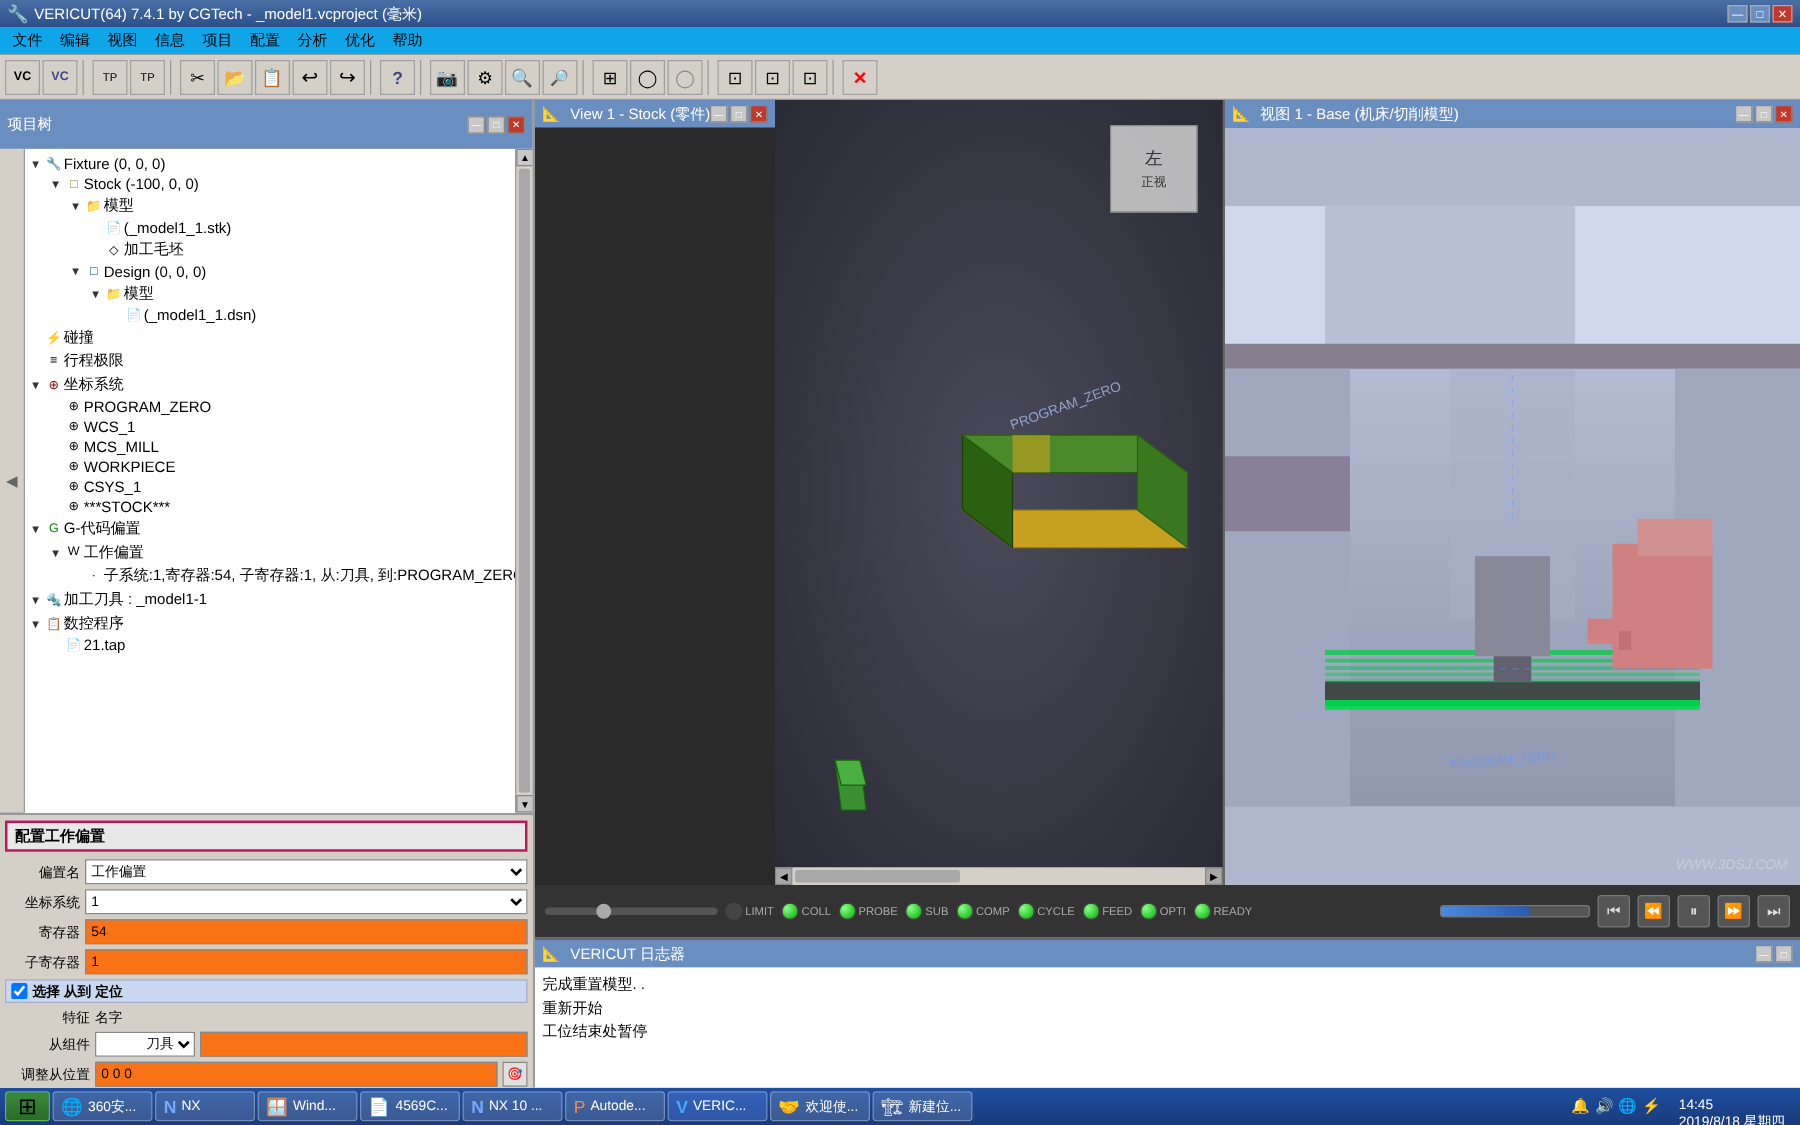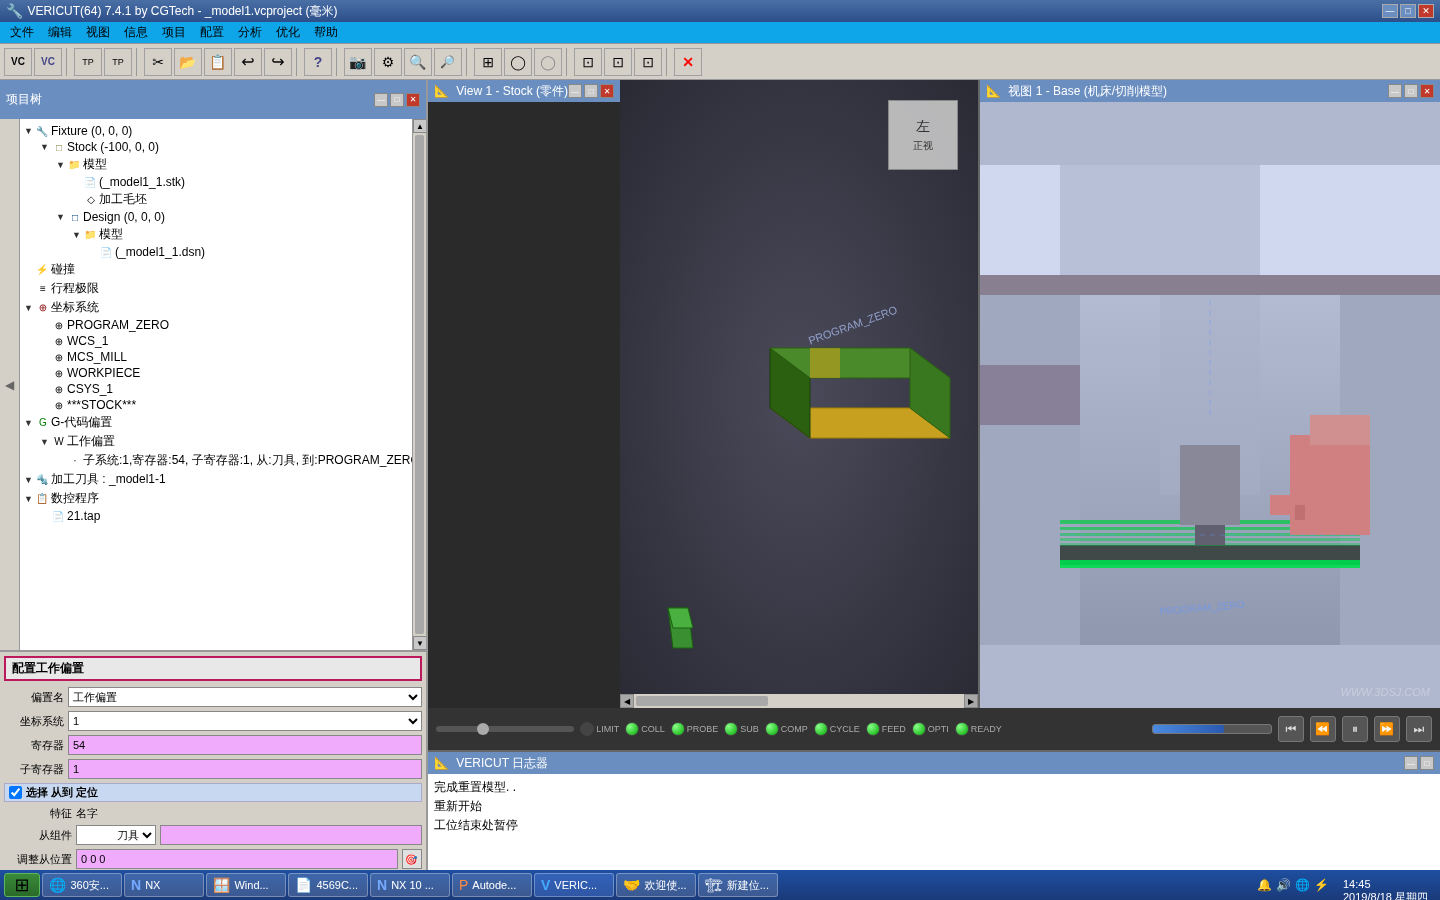--- a/index.html
+++ b/index.html
@@ -132,21 +132,21 @@
       display: flex;
       align-items: center;
       margin-bottom: 4px;
       gap: 4px;
     }
     .form-label { width: 60px; text-align: right; font-size: 11px; }
     .form-input {
       flex: 1;
       height: 20px;
       border: 1px solid #888;
-      background: #f0abfc;
+      background: #f97316;
       padding: 0 4px;
       font-size: 11px;
     }
     .form-select {
       flex: 1;
       height: 20px;
       border: 1px solid #888;
       background: white;
       font-size: 11px;
     }

